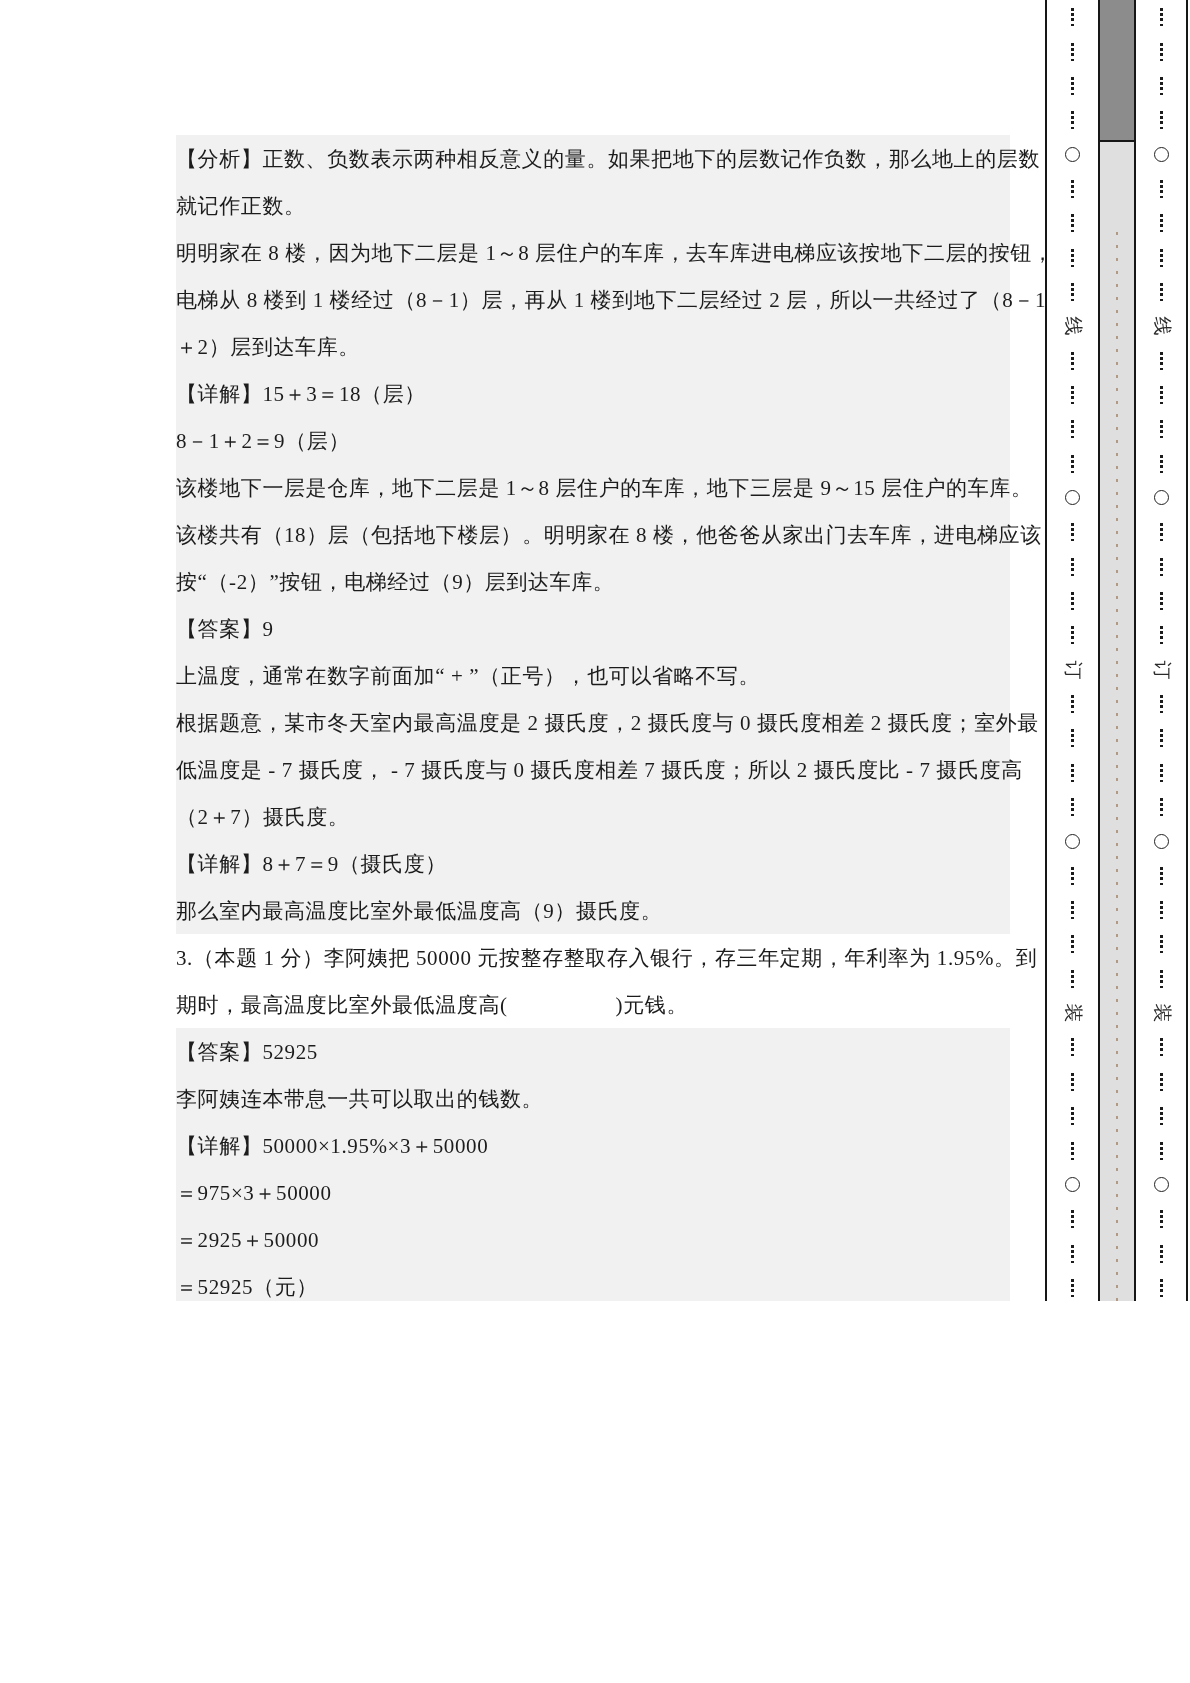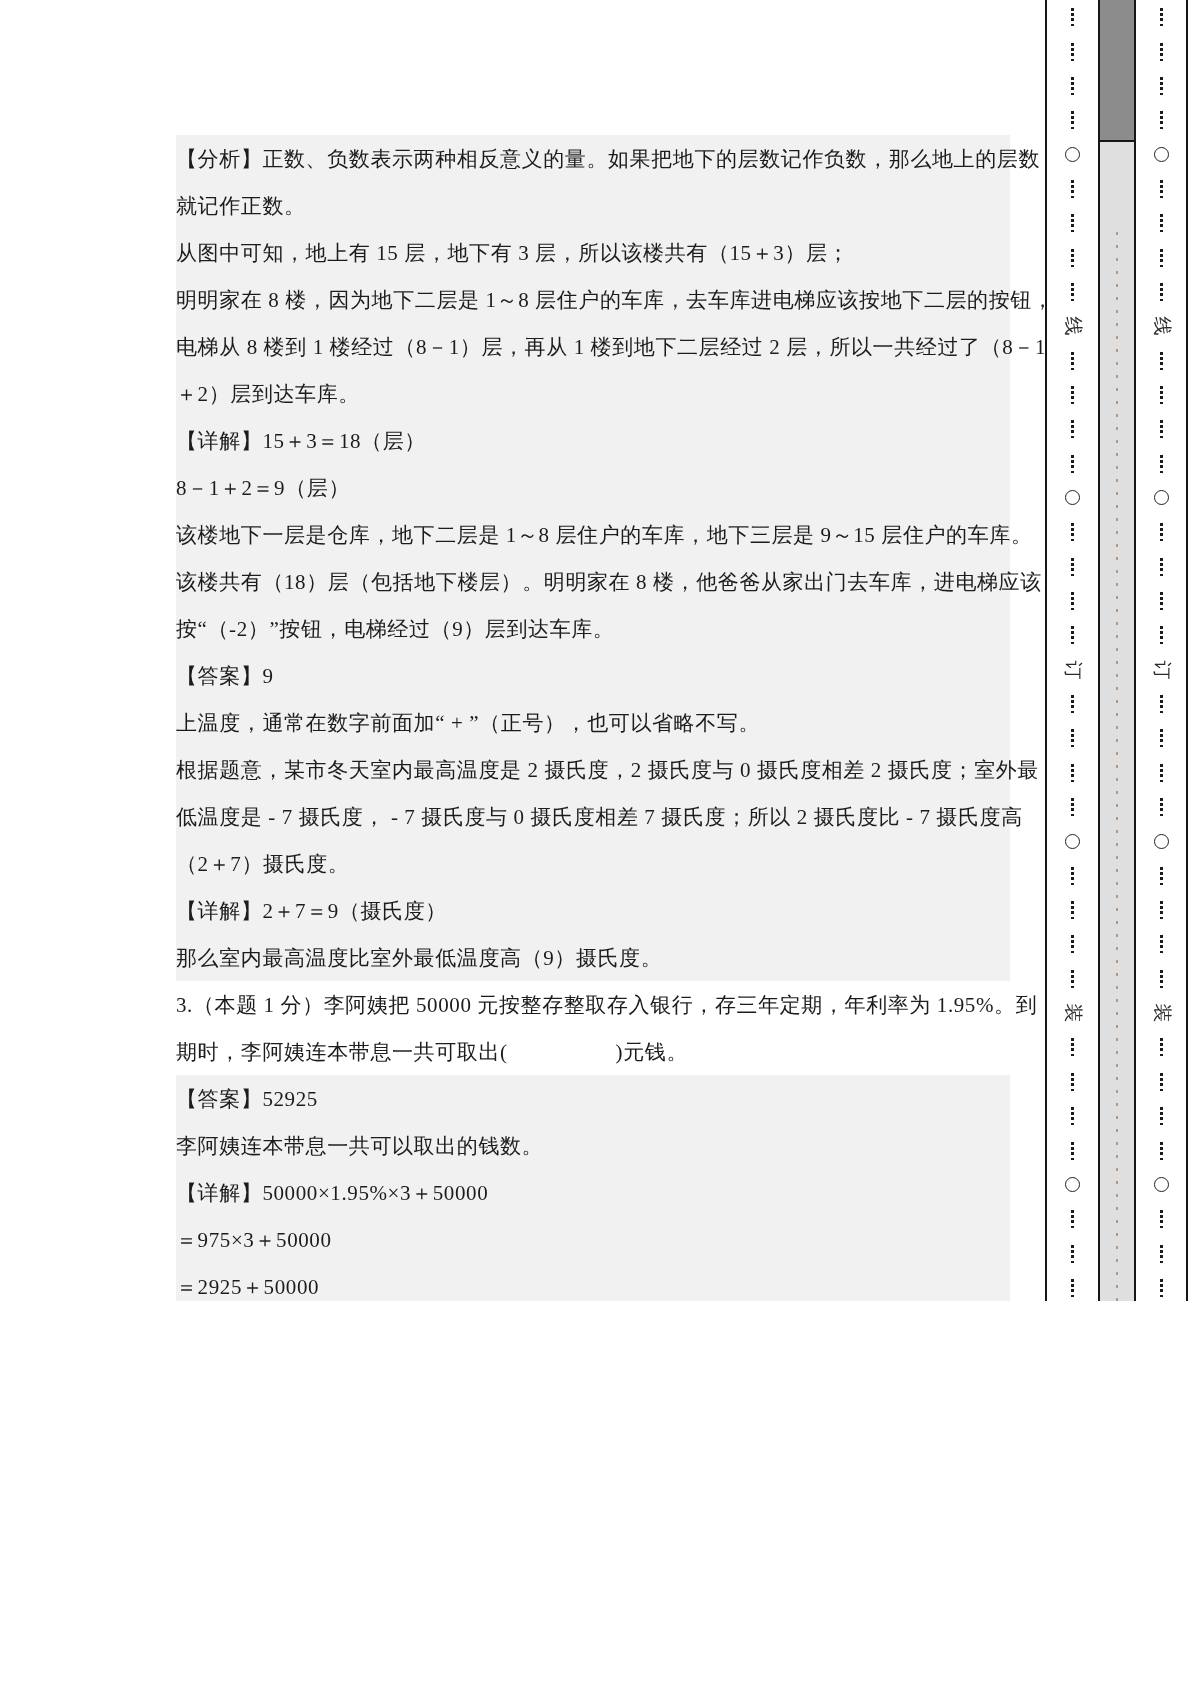--- a/index.html
+++ b/index.html
@@ -107,42 +107,41 @@
 </style>
 </head>
 <body>
 
 <div class="page">
 
   <main class="main" id="main-col">
       <div class="block answer">
         <div class="tline">【分析】正数、负数表示两种相反意义的量。如果把地下的层数记作负数，那么地上的层数</div>
         <div class="tline">就记作正数。</div>
-        <div class="tline">从图中可知，地上有 15 层，地下有 3 层，所以该楼共有（15＋3）层；</div>
         <div class="tline">明明家在 8 楼，因为地下二层是 1～8 层住户的车库，去车库进电梯应该按地下二层的按钮，</div>
         <div class="tline">电梯从 8 楼到 1 楼经过（8－1）层，再从 1 楼到地下二层经过 2 层，所以一共经过了（8－1</div>
         <div class="tline">＋2）层到达车库。</div>
         <div class="tline">【详解】15＋3＝18（层）</div>
         <div class="tline">8－1＋2＝9（层）</div>
         <div class="tline">该楼地下一层是仓库，地下二层是 1～8 层住户的车库，地下三层是 9～15 层住户的车库。</div>
         <div class="tline">该楼共有（18）层（包括地下楼层）。明明家在 8 楼，他爸爸从家出门去车库，进电梯应该</div>
         <div class="tline">按“（-2）”按钮，电梯经过（9）层到达车库。</div>
       </div>
       <div class="block answer">
         <div class="tline">【答案】9</div>
         <div class="tline">上温度，通常在数字前面加“ + ”（正号），也可以省略不写。</div>
         <div class="tline">根据题意，某市冬天室内最高温度是 2 摄氏度，2 摄氏度与 0 摄氏度相差 2 摄氏度；室外最</div>
         <div class="tline">低温度是 - 7 摄氏度， - 7 摄氏度与 0 摄氏度相差 7 摄氏度；所以 2 摄氏度比 - 7 摄氏度高</div>
         <div class="tline">（2＋7）摄氏度。</div>
-        <div class="tline">【详解】2＋7＝9（摄氏度）</div>
+        <div class="tline">【详解】8＋7＝9（摄氏度）</div>
         <div class="tline">那么室内最高温度比室外最低温度高（9）摄氏度。</div>
       </div>
       <div class="block question">
         <div class="tline">3.（本题 1 分）李阿姨把 50000 元按整存整取存入银行，存三年定期，年利率为 1.95%。到</div>
-        <div class="tline">期时，李阿姨连本带息一共可取出(　　　　　)元钱。</div>
+        <div class="tline">期时，最高温度比室外最低温度高(　　　　　)元钱。</div>
       </div>
       <div class="block answer">
         <div class="tline">【答案】52925</div>
         <div class="tline">李阿姨连本带息一共可以取出的钱数。</div>
         <div class="tline">【详解】50000×1.95%×3＋50000</div>
         <div class="tline">＝975×3＋50000</div>
         <div class="tline">＝2925＋50000</div>
         <div class="tline">＝52925（元）</div>
       </div>
     </main>

